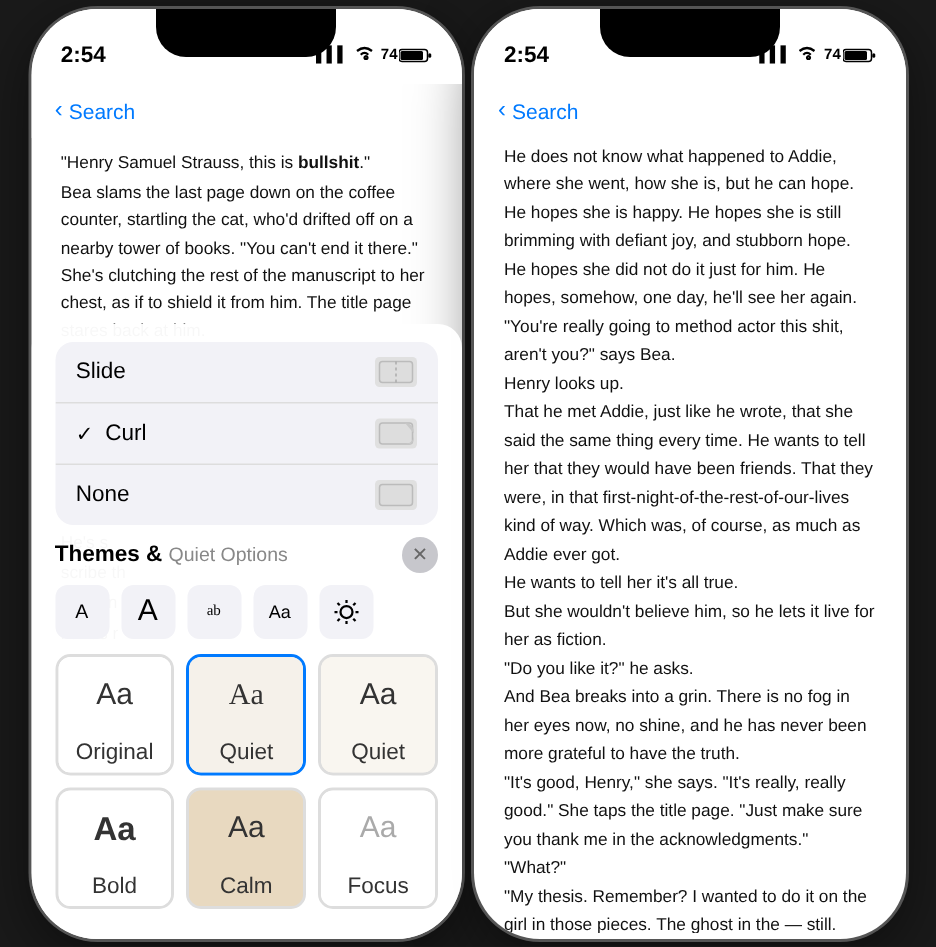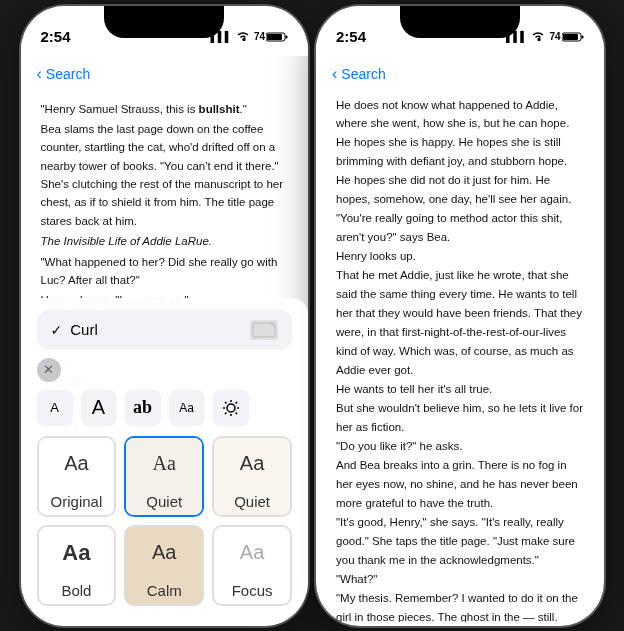--- a/index.html
+++ b/index.html
@@ -305,40 +305,62 @@
         <p>them in</p>
         <p>hands r</p>
       </div>
     </div>
 
     <div class="overlay-panel">
 
       <div class="transition-menu">
         <div class="transition-item">
           <div class="label">
+            <span>Slide</span>
+          </div>
+          <div class="transition-icon">
+            <svg width="24" height="16" viewBox="0 0 24 16">
+                <rect x="1" y="1" width="22" height="14" rx="2" fill="#ddd" stroke="#bbb"></rect>
+                <line x1="12" y1="1" x2="12" y2="15" stroke="#aaa" stroke-width="1" stroke-dasharray="2,2"></line>
+              </svg>
+          </div>
+        </div>
+        <div class="transition-item">
+          <div class="label">
             <span style="font-size:14px;">✓</span>
             <span>Curl</span>
           </div>
           <div class="transition-icon">
             <svg width="24" height="16" viewBox="0 0 24 16">
                 <rect x="1" y="1" width="22" height="14" rx="2" fill="#ddd" stroke="#bbb"></rect>
                 <path d="M18 1 Q24 1 24 8 Q24 15 18 15 L22 15 Q24 15 24 8 Z" fill="#c8c8c8"></path>
               </svg>
           </div>
         </div>
+        <div class="transition-item">
+          <div class="label">
+            <span>None</span>
+          </div>
+          <div class="transition-icon">
+            <svg width="24" height="16" viewBox="0 0 24 16">
+                <rect x="1" y="1" width="22" height="14" rx="2" fill="#ddd" stroke="#bbb"></rect>
+              </svg>
+          </div>
+        </div>
       </div>
 
       <div class="themes-header">
+        <span class="themes-label">Themes &amp; <span style="color:#888; font-weight:400; font-size:13px;">Quiet Options</span></span>
         <div class="close-btn">✕</div>
       </div>
 
       <div class="font-controls">
         <div class="font-btn small">A</div>
         <div class="font-btn large">A</div>
-        <div class="font-btn-icon" style="font-family: Georgia, serif; font-size:18px;font-weight:bold;">ab</div>
+        <div class="font-btn-icon" style="font-family: Georgia, serif; font-size:10px;">ab</div>
         <div class="font-btn-icon" style="font-size:12px;">Aa</div>
         <div class="font-moon">
           <svg width="18" height="18" viewBox="0 0 18 18">
               <circle cx="9" cy="9" r="4" fill="none" stroke="#000" stroke-width="1.5"></circle>
               <path d="M9 1 L9 3 M9 15 L9 17 M1 9 L3 9 M15 9 L17 9 M3 3 L4.5 4.5 M13.5 13.5 L15 15 M15 3 L13.5 4.5 M4.5 13.5 L3 15" stroke="#000" stroke-width="1.5"></path>
             </svg>
         </div>
       </div>
 
       <div class="theme-grid">

